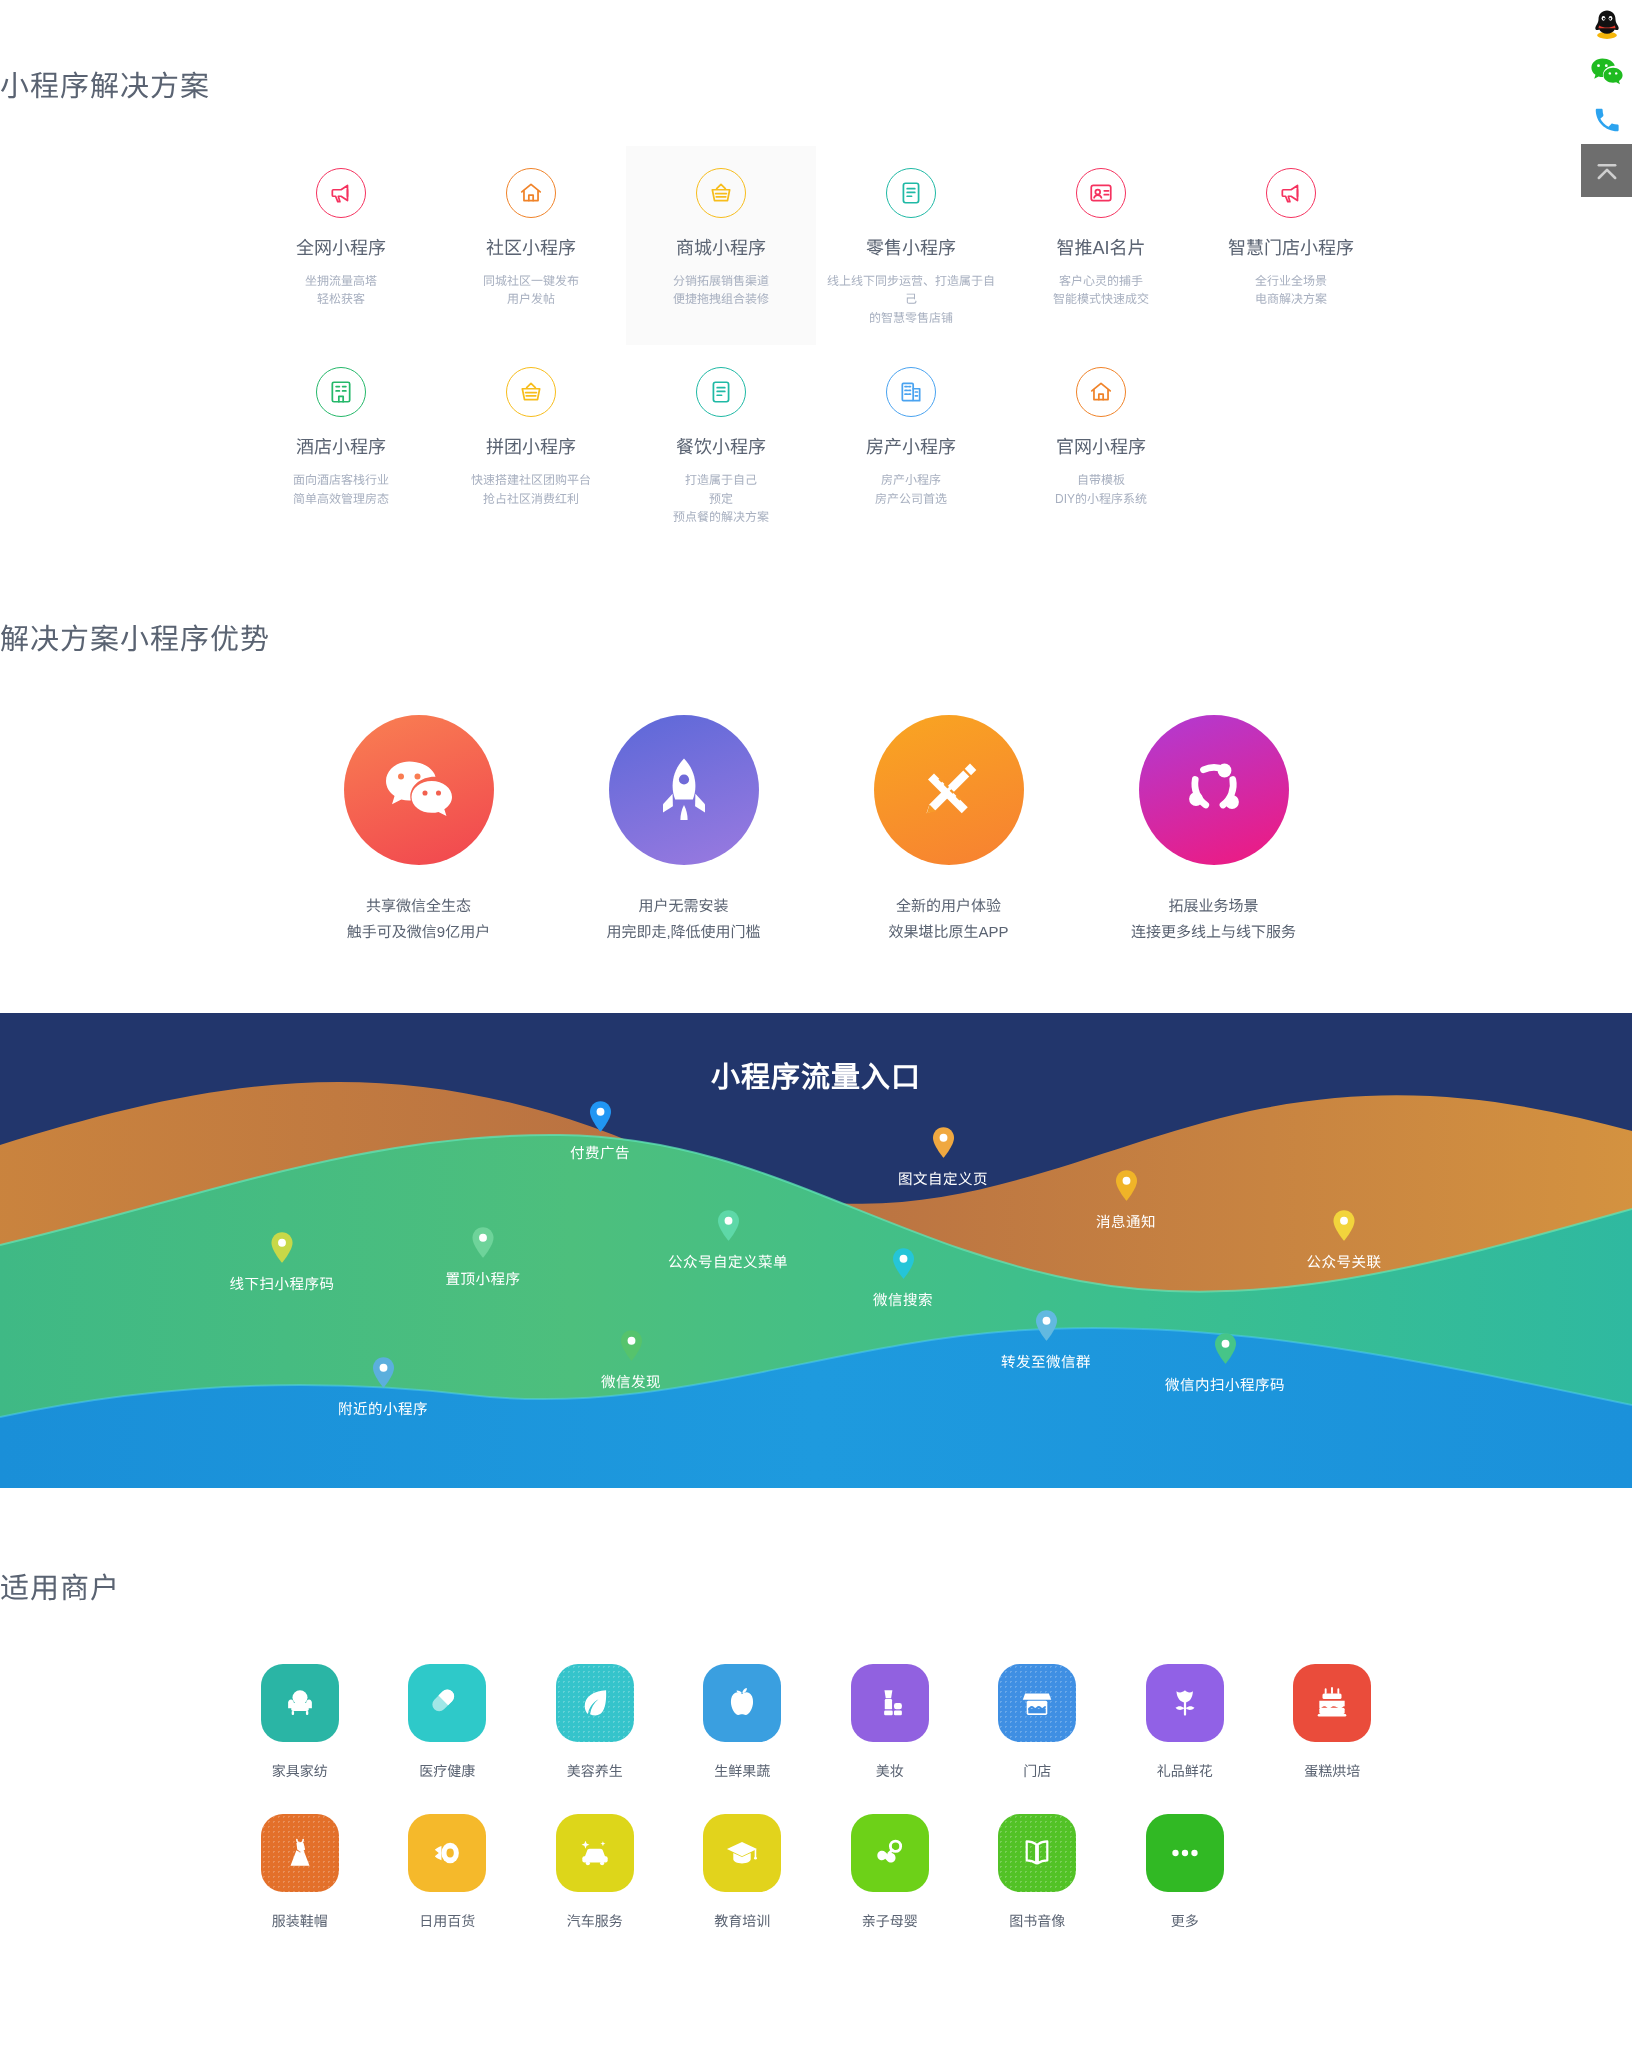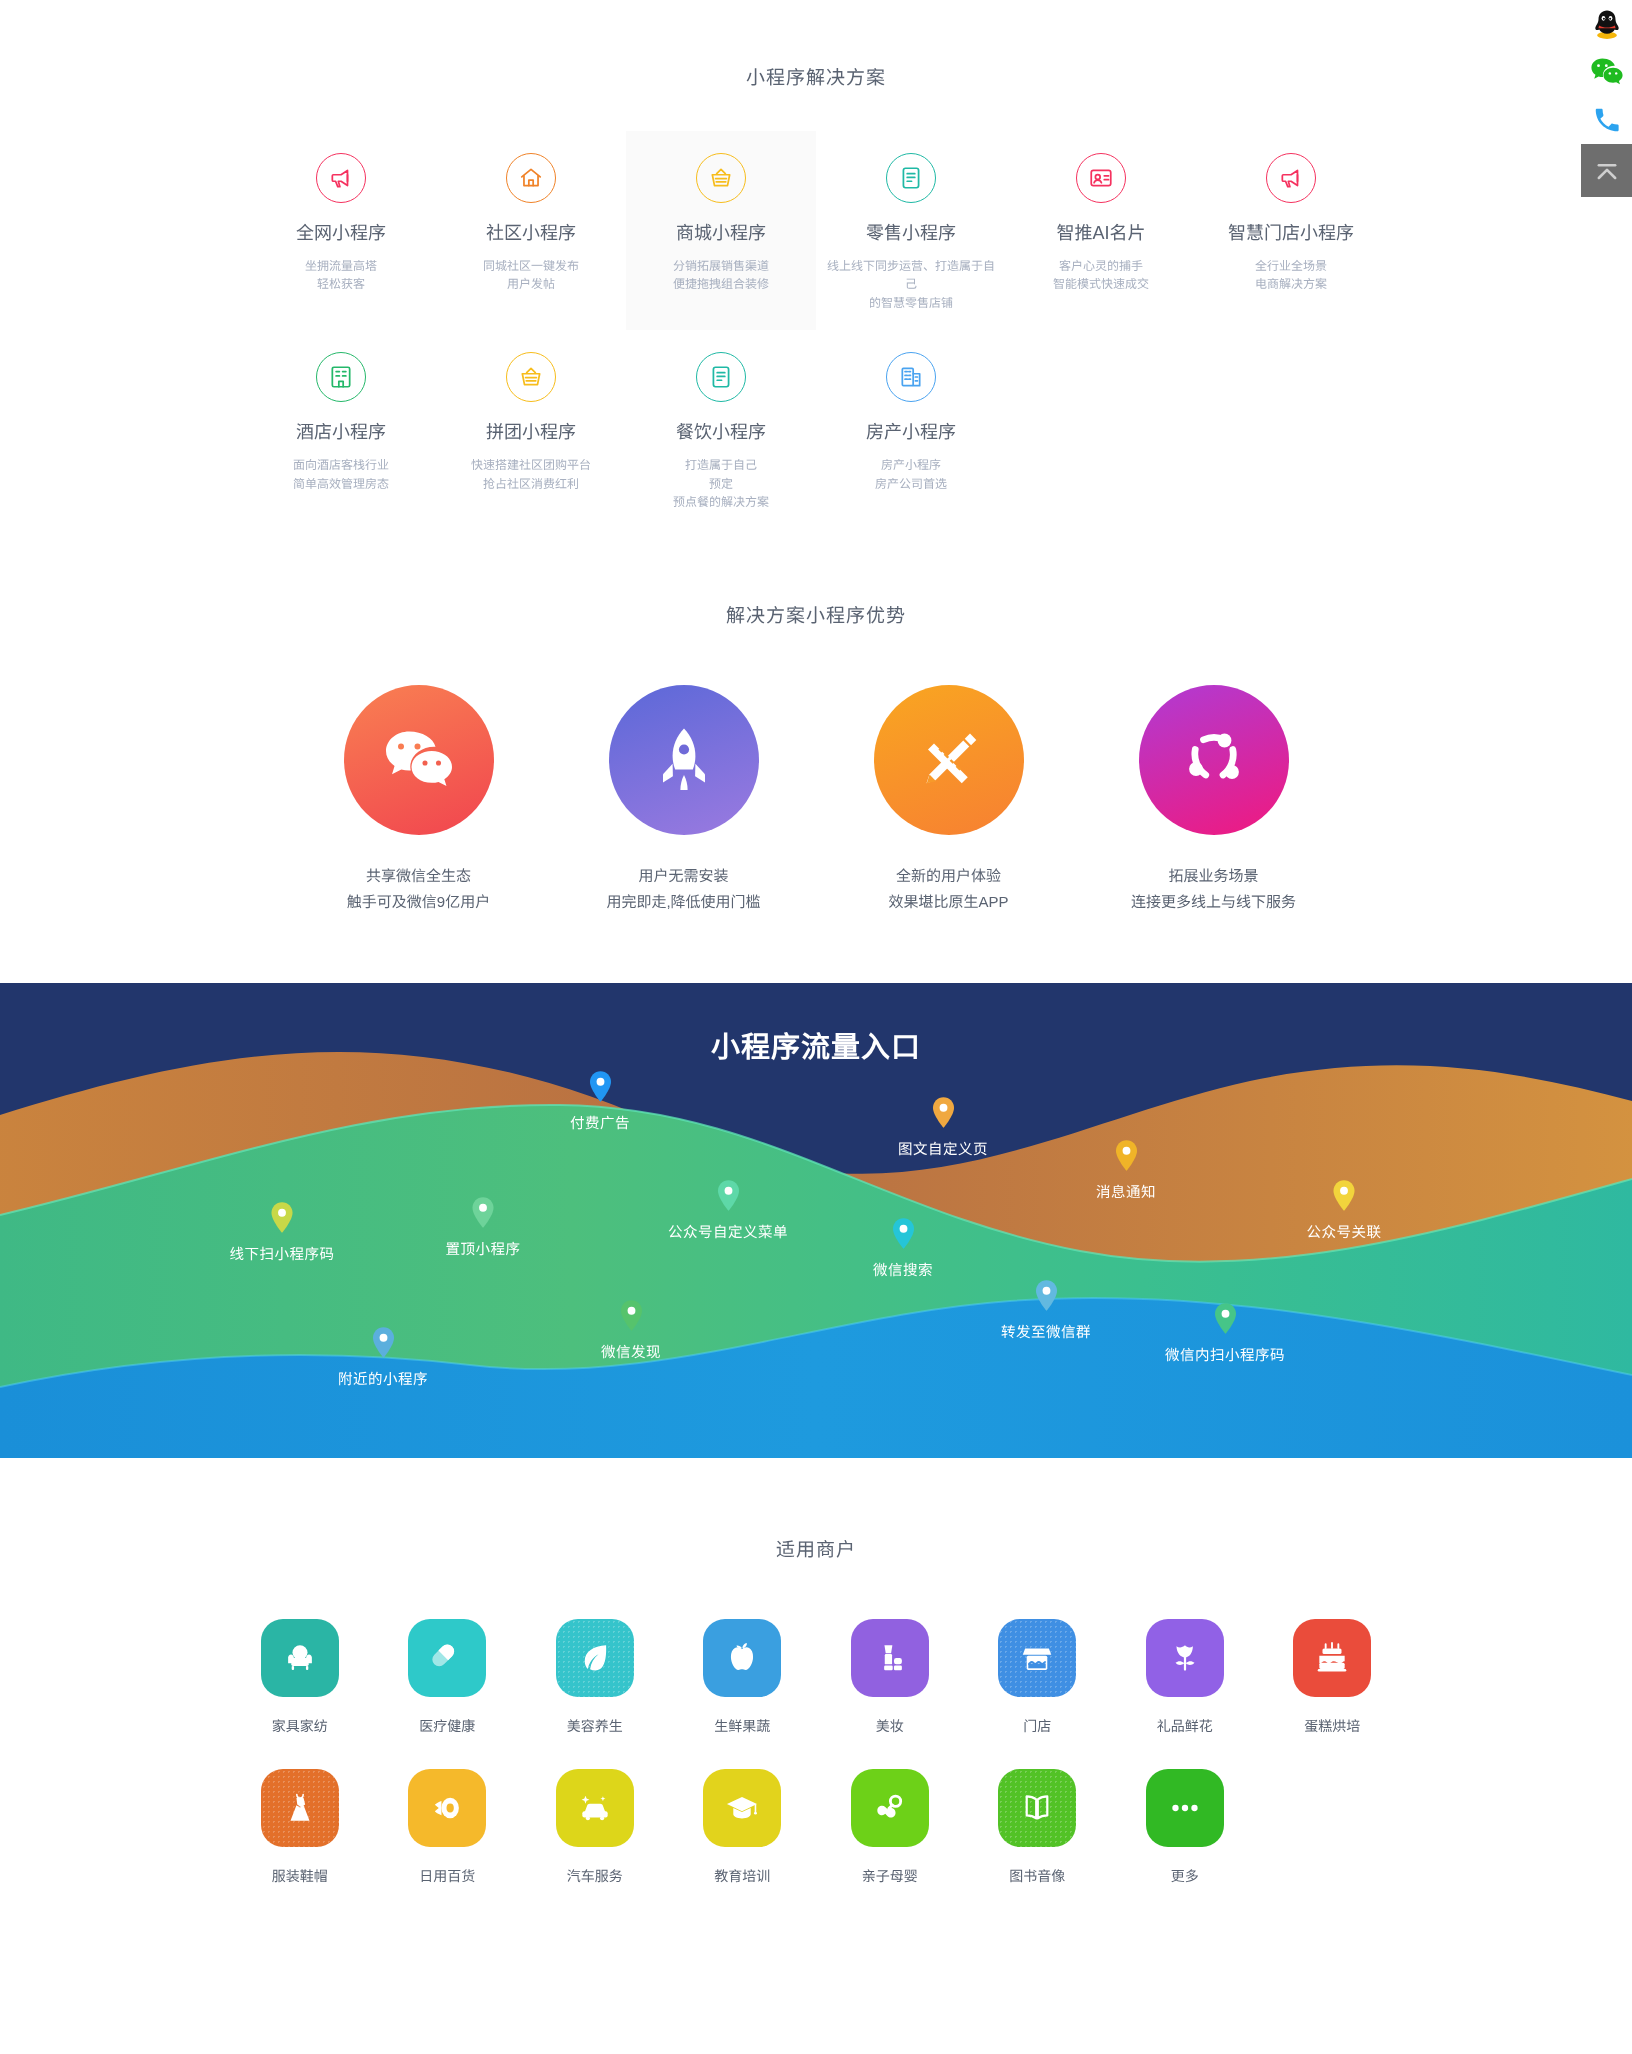--- a/index.html
+++ b/index.html
@@ -9,23 +9,23 @@
     background: #ffffff;
     font-family: "Liberation Sans", "DejaVu Sans", sans-serif;
     -webkit-font-smoothing: antialiased;
   }
   body { position: relative; overflow-x: hidden; }
 
   .page { width: 1632px; position: relative; }
 
   
   .section-title {
-    text-align: center;
+    text-align: left;
     color: #5a6372;
-    font-size: 19px;
+    font-size: 29px;
     font-weight: 400;
     letter-spacing: 1px;
   }
 
   
   .solutions-wrap { padding-top: 62px; }
   .sol-grid {
     width: 1140px;
     margin: 42px auto 0;
     display: flex;
@@ -315,20 +315,34 @@
             <svg viewBox="0 0 24 24" fill="none" stroke="currentColor" stroke-width="1.6" stroke-linecap="round" stroke-linejoin="round">
               <rect x="4" y="4" width="10" height="16" rx="1"></rect>
               <path d="M14 9h6v11h-6"></path>
               <path d="M6.5 7h2M10 7h1.5M6.5 10.5h2M10 10.5h1.5M6.5 14h2M10 14h1.5M16 12h2M16 15.5h2"></path>
             </svg>
           </div>
           <div class="sol-name">房产小程序</div>
           <div class="sol-desc">
             <span>房产小程序</span>
             <span>房产公司首选</span>
+          </div>
+        </div>
+        <div class="sol-item">
+          <div class="sol-ico" style="color:#f08329">
+            <svg viewBox="0 0 24 24" fill="none" stroke="currentColor" stroke-width="1.6" stroke-linecap="round" stroke-linejoin="round">
+              <path d="M3.5 11 12 4l8.5 7"></path>
+              <path d="M5.5 10v9h13v-9"></path>
+              <path d="M10 19v-5h4v5"></path>
+            </svg>
+          </div>
+          <div class="sol-name">官网小程序</div>
+          <div class="sol-desc">
+            <span>自带模板</span>
+            <span>DIY的小程序系统</span>
           </div>
         </div>
       </div>
   </section>
 
   <section class="adv-wrap">
     <h2 class="section-title">解决方案小程序优势</h2>
     <div class="adv-grid" id="adv-grid">
         <div class="adv-item">
           <div class="adv-circle" style="background:linear-gradient(160deg,#f98052,#f1454f)">

